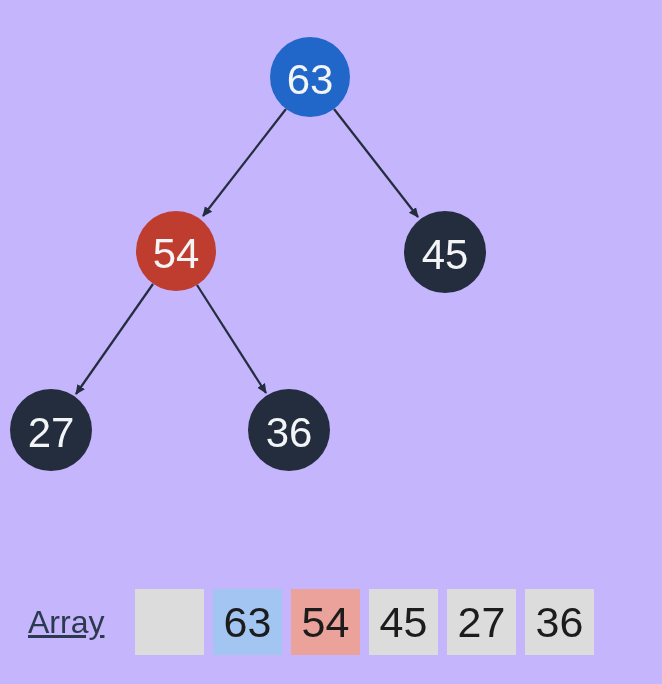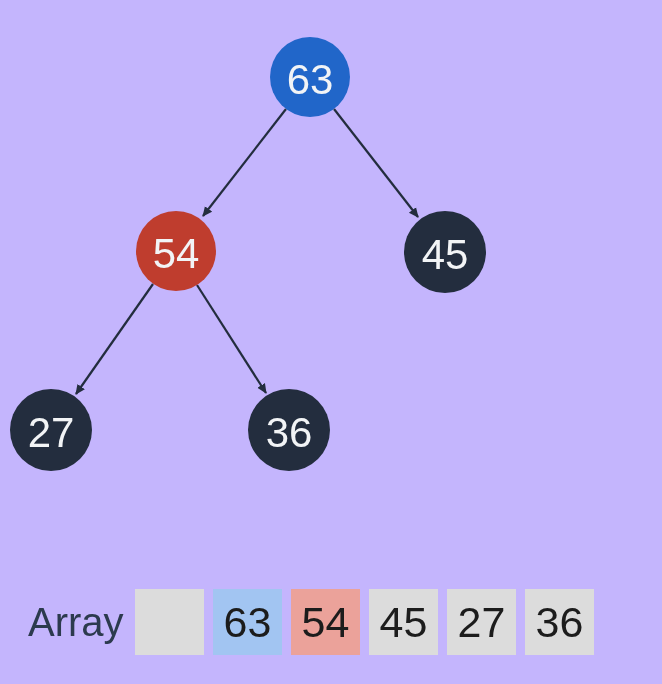--- a/index.html
+++ b/index.html
@@ -38,24 +38,25 @@
   }
   .array-row {
     position: absolute;
     left: 28px;
     top: 589px;
     display: flex;
     align-items: center;
   }
   .array-label {
     color: #2c3a4e;
-    font-size: 40px;
+    font-size: 32px;
     width: 92px;
     margin-right: 15px;
     line-height: 1;
+    text-decoration: underline;
   }
   .cells {
     display: flex;
     gap: 9px;
   }
   .cell {
     width: 69px;
     height: 66px;
     display: flex;
     align-items: center;

